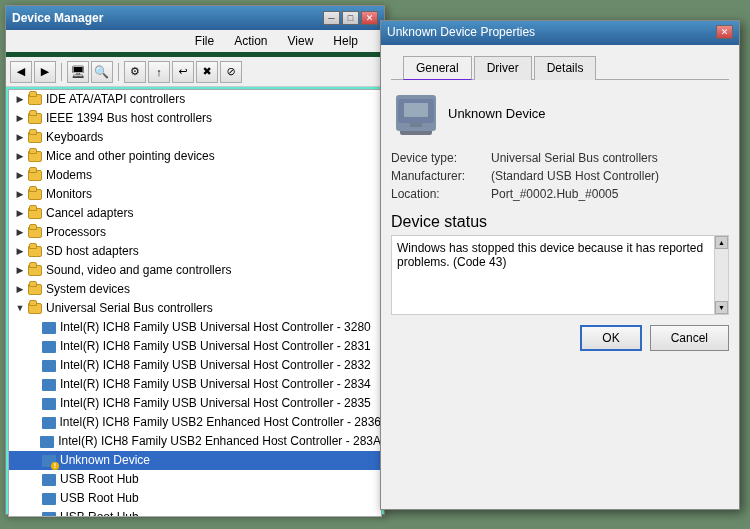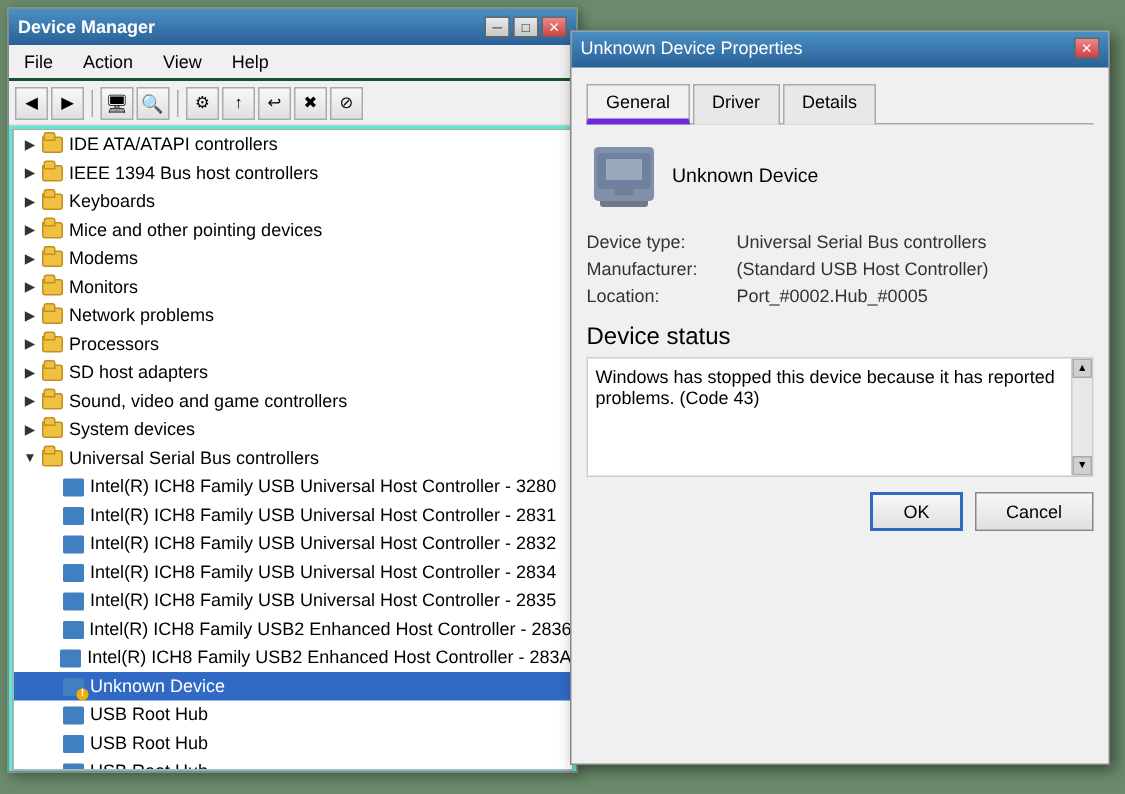--- a/index.html
+++ b/index.html
@@ -59,24 +59,25 @@
     }
 
     .win-btn.close {
       background: linear-gradient(to bottom, #e88, #c44);
       color: white;
     }
 
     
     .menubar {
       background: #f0f0f0;
-      border-bottom: 2px solid #14532d;
-      padding: 2px 4px;
+      border-bottom: 5px solid #14532d;
+      padding: 2px 20px;
       display: flex;
       gap: 8px;
+      justify-content: flex-end;
     }
 
     .menu-item {
       padding: 2px 6px;
       cursor: pointer;
       font-size: 12px;
     }
 
     
     .toolbar {
@@ -249,23 +250,24 @@
       background: #e8e8e8;
       cursor: pointer;
       font-size: 12px;
       margin-right: 2px;
       position: relative;
       top: 1px;
     }
 
     .tab.active {
       background: #f0f0f0;
-      border-bottom: 4px solid #6d28d9;
+      border-bottom: 1px solid #6d28d9;
       font-weight: normal;
       z-index: 1;
+      margin-left: 12px;
     }
 
     
     .device-header {
       display: flex;
       align-items: center;
       margin-bottom: 15px;
       padding: 5px;
     }
 
@@ -454,21 +456,21 @@
           <div class="folder-icon"></div>
         </span>
       <span>Monitors</span>
     </div>
     <div class="tree-item">
       <span class="tree-indent" style="width:4px"></span>
       <span class="tree-expander">▶</span>
       <span class="tree-icon">
           <div class="folder-icon"></div>
         </span>
-      <span>Network problems</span>
+      <span>Cancel adapters</span>
     </div>
     <div class="tree-item">
       <span class="tree-indent" style="width:4px"></span>
       <span class="tree-expander">▶</span>
       <span class="tree-icon">
           <div class="folder-icon"></div>
         </span>
       <span>Processors</span>
     </div>
     <div class="tree-item">

